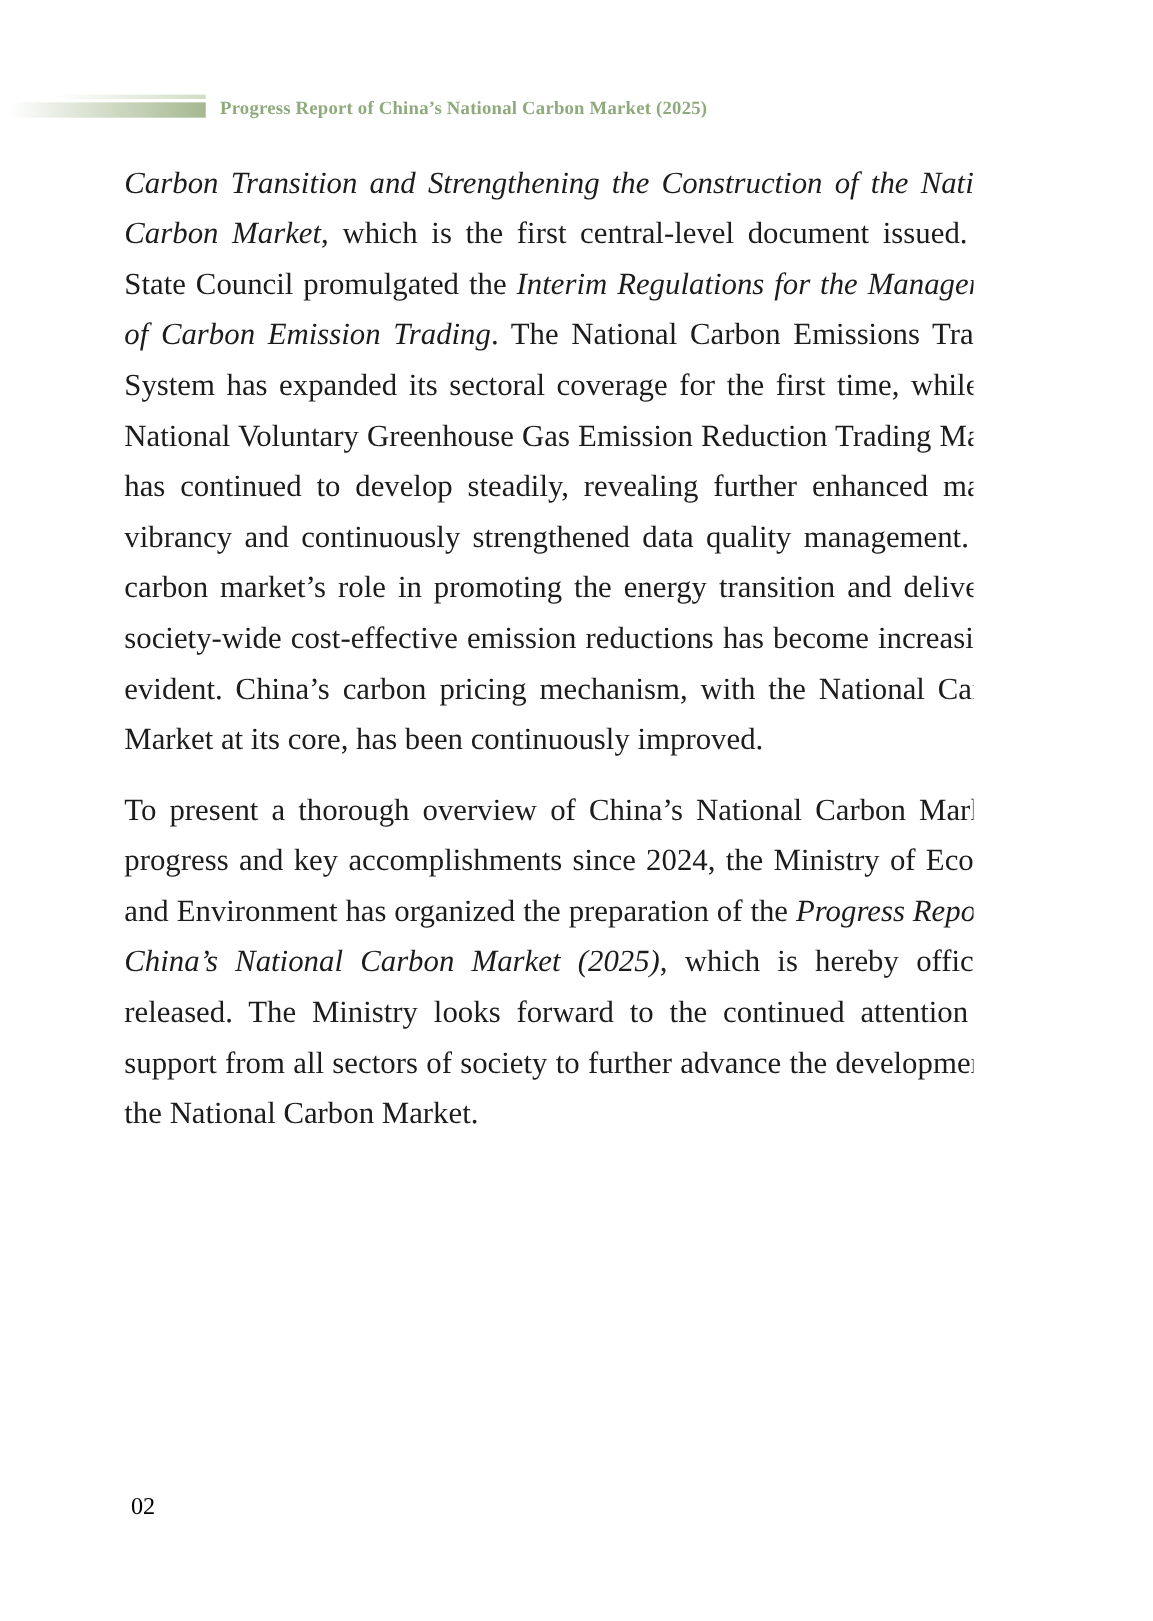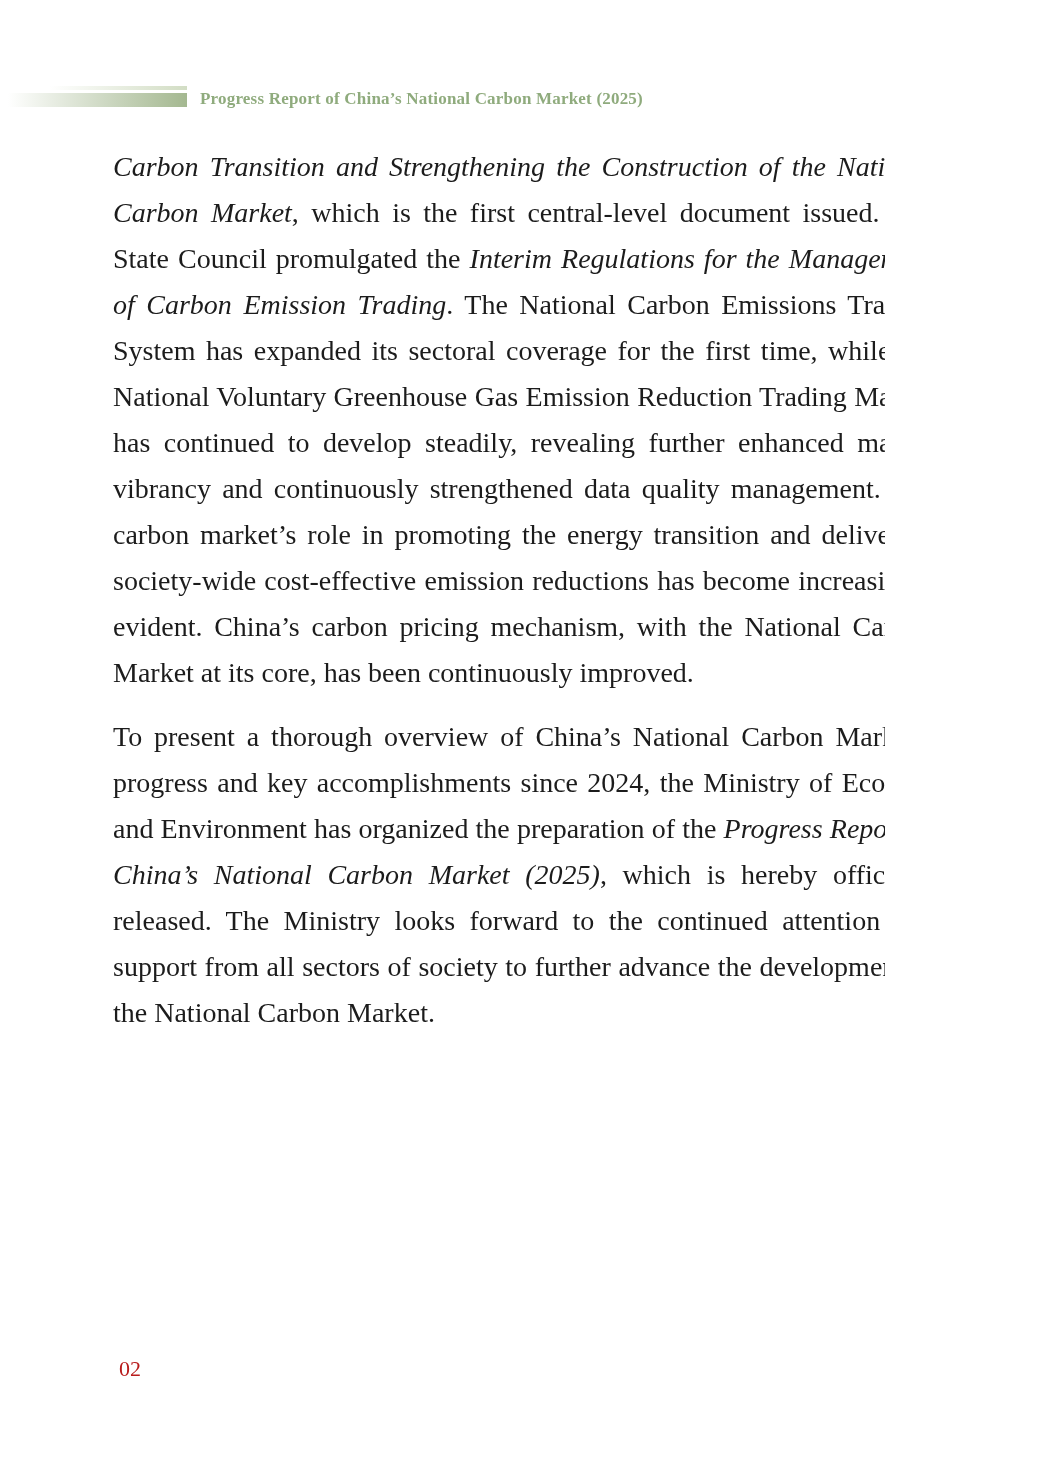--- a/index.html
+++ b/index.html
@@ -59,21 +59,21 @@
   }
   .content .italic {
     font-style: italic;
   }
   
   .page-number {
     position: absolute;
     left: 119px;
     top: 1356px;
     font-size: 22px;
-    color: #b91c1c;
+    color: #000000;
   }
 </style>
 </head>
 <body>
 
 <div class="page">
 
   <header>
     <div class="header-accent-line"></div>
     <div class="header-accent-bar"></div>

